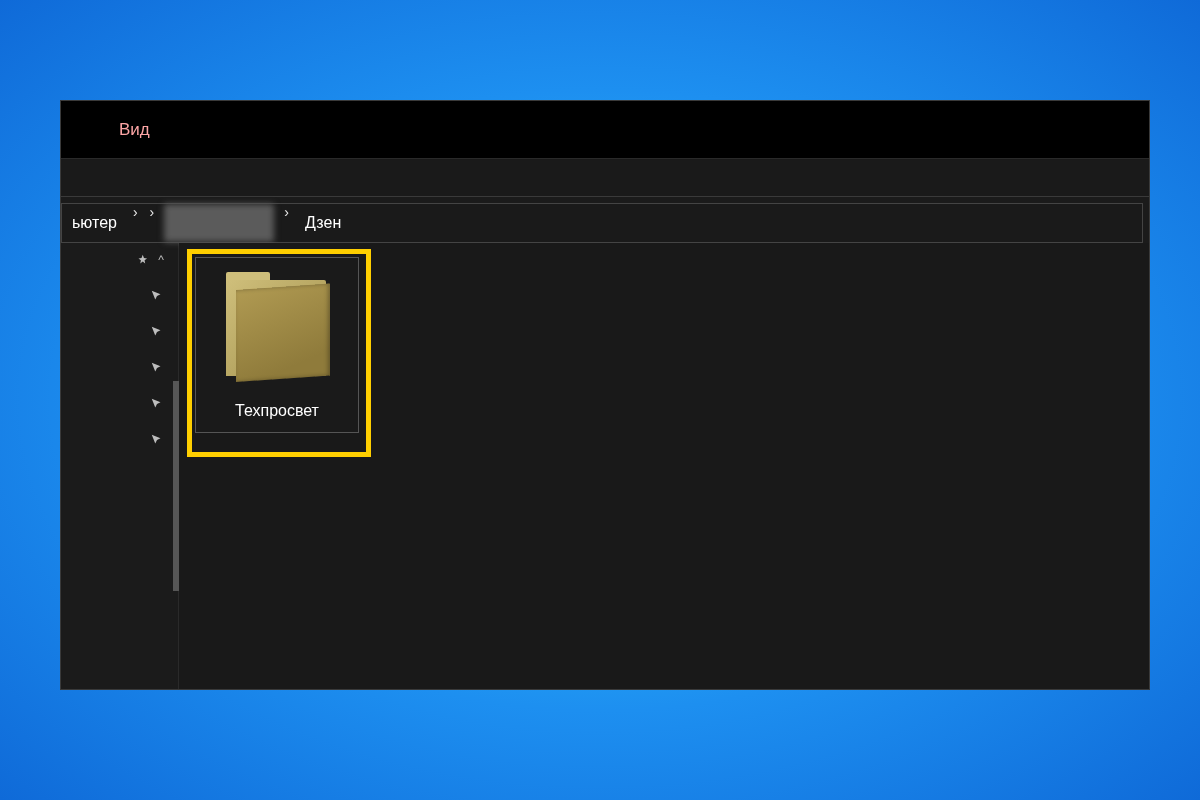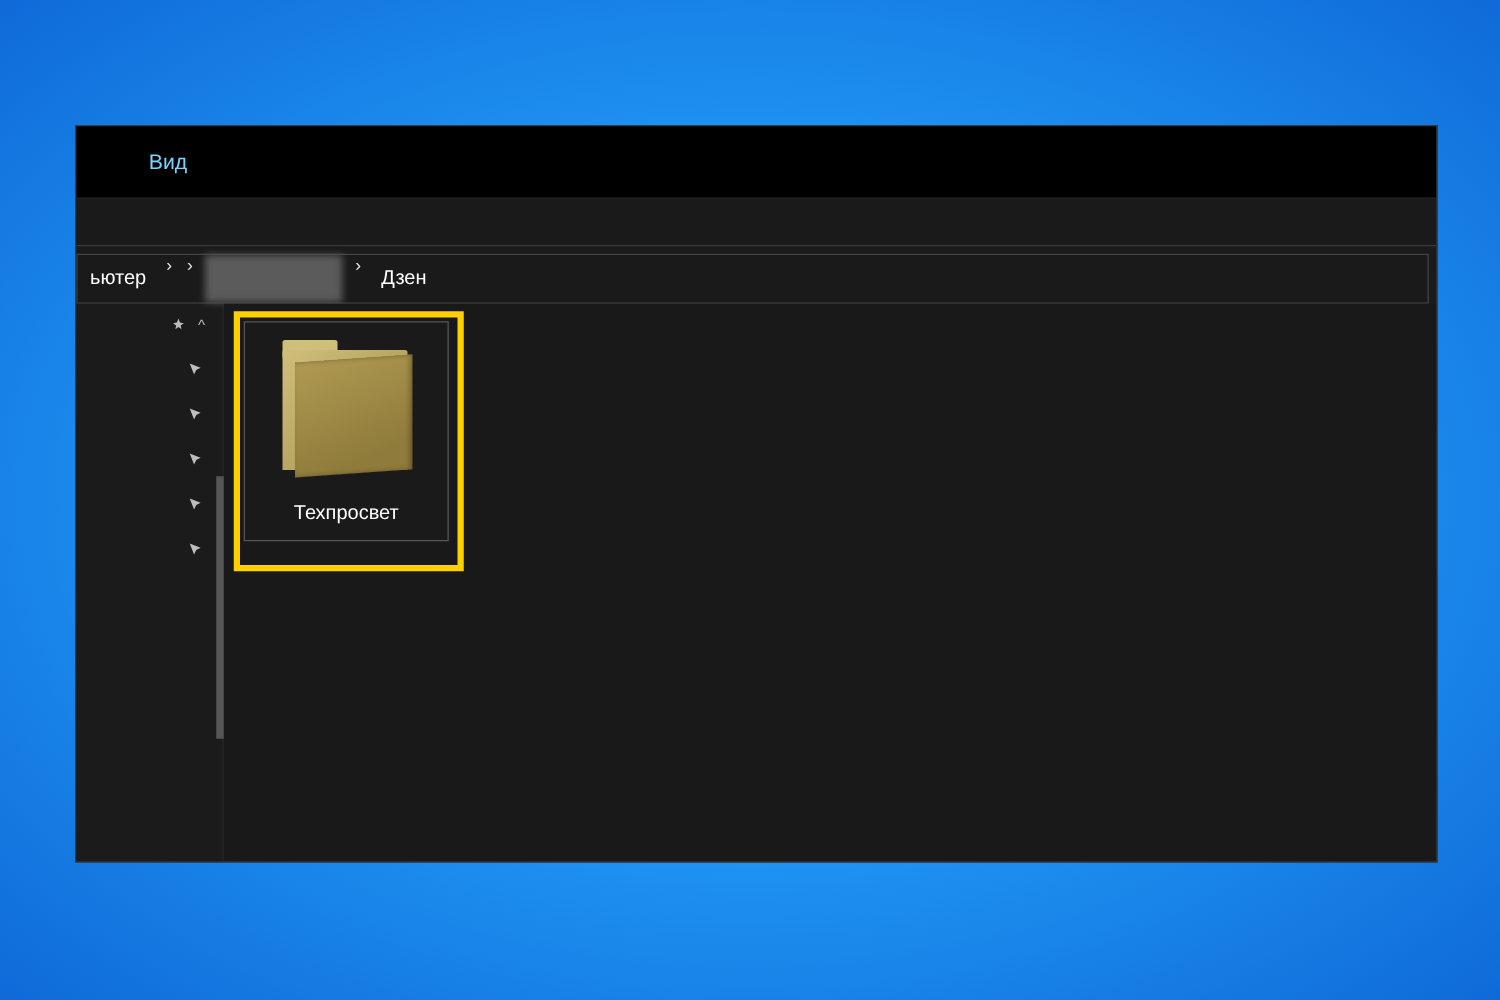--- a/index.html
+++ b/index.html
@@ -15,21 +15,21 @@
     background: #1b1b1b;
     border: 1px solid #3a3a3a;
     overflow: hidden;
   }
   
   .titlebar {
     height: 58px;
     background: #000;
     display: flex; align-items: center;
     padding-left: 58px;
-    color: #7dd3fc;
+    color: #fca5a5;
     font-size: 17px;
     border-bottom: 1px solid #2a2a2a;
   }
   
   .ribbon {
     height: 38px;
     background: #1a1a1a;
     border-bottom: 1px solid #3a3a3a;
   }
   

